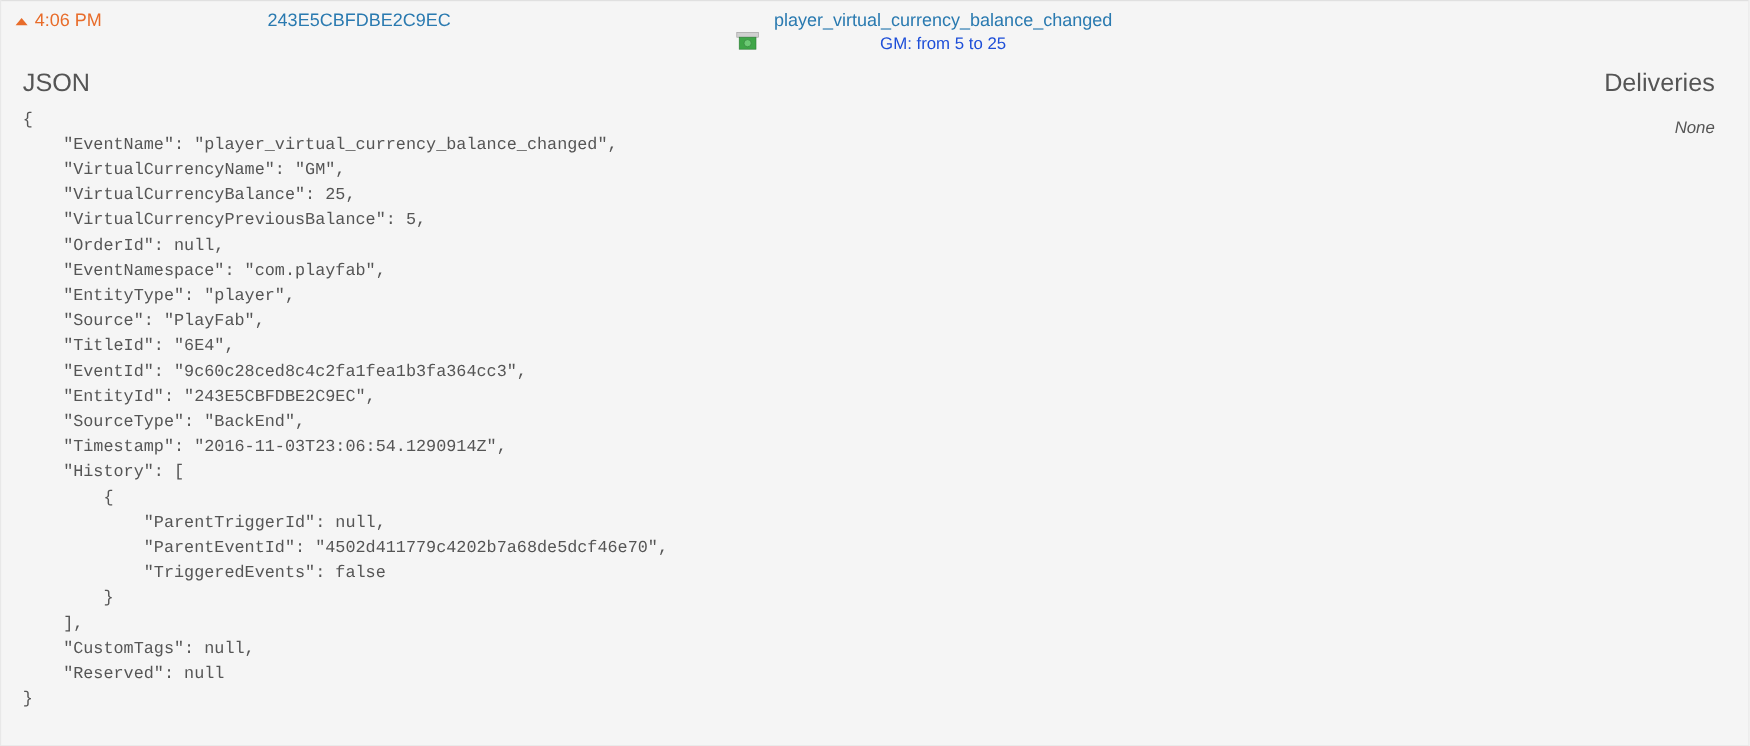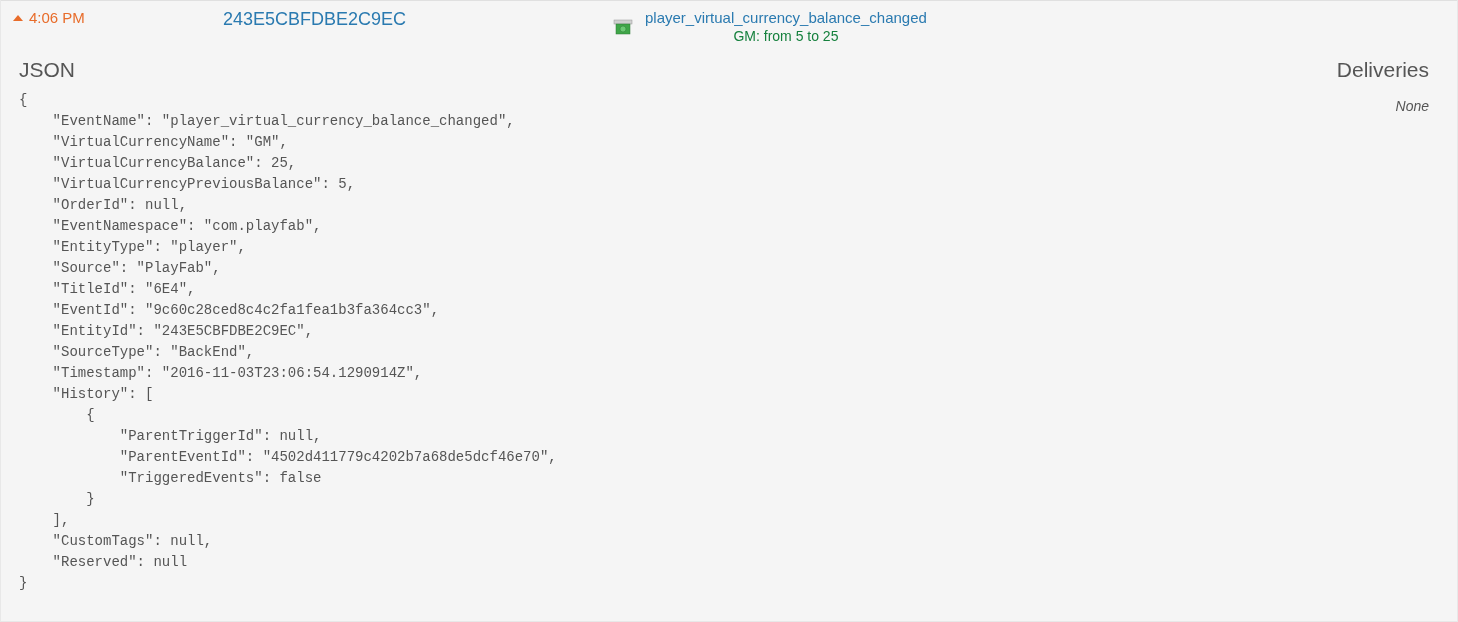--- a/index.html
+++ b/index.html
@@ -42,26 +42,26 @@
       width: 0;
       height: 0;
       border-left: 5px solid transparent;
       border-right: 5px solid transparent;
       border-bottom: 6px solid #e86c2a;
       display: inline-block;
     }
     .id-cell {
       width: 390px;
       color: #2a7ab0;
-      font-size: 18px;
+      font-size: 15px;
       cursor: pointer;
     }
     .event-cell {
       display: flex;
-      align-items: center;
+      align-items: flex-end;
       gap: 12px;
     }
     .event-icon {
       width: 20px;
       height: 18px;
       position: relative;
       flex-shrink: 0;
       margin-top: 2px;
     }
     .event-icon svg {
@@ -72,21 +72,21 @@
       display: flex;
       flex-direction: column;
       align-items: center;
     }
     .event-name {
       color: #2a7ab0;
       font-size: 15px;
       cursor: pointer;
     }
     .event-subtitle {
-      color: #15803d;
+      color: #1d4ed8;
       font-size: 14px;
       margin-top: 2px;
     }
     .content-row {
       display: flex;
       padding: 10px 28px 10px 18px;
     }
     .json-panel {
       width: 736px;
       flex-shrink: 0;

